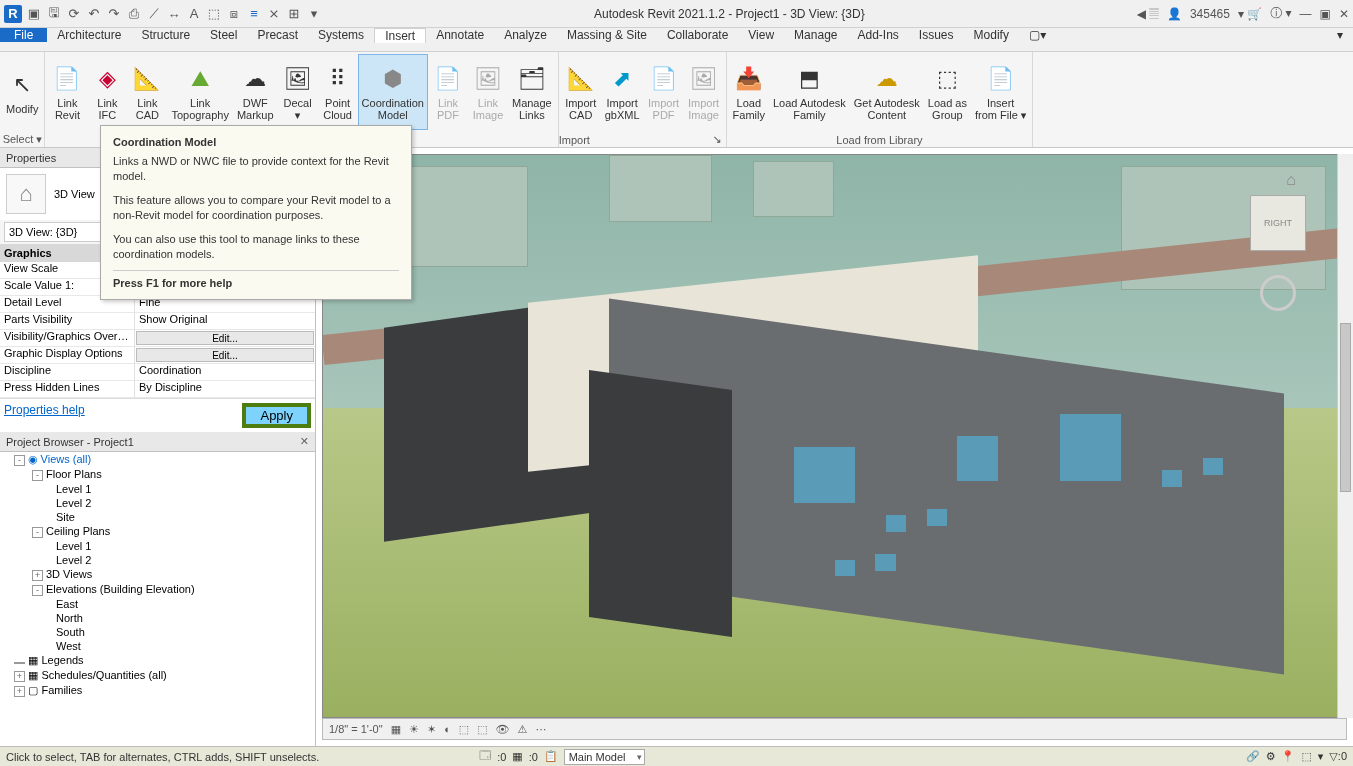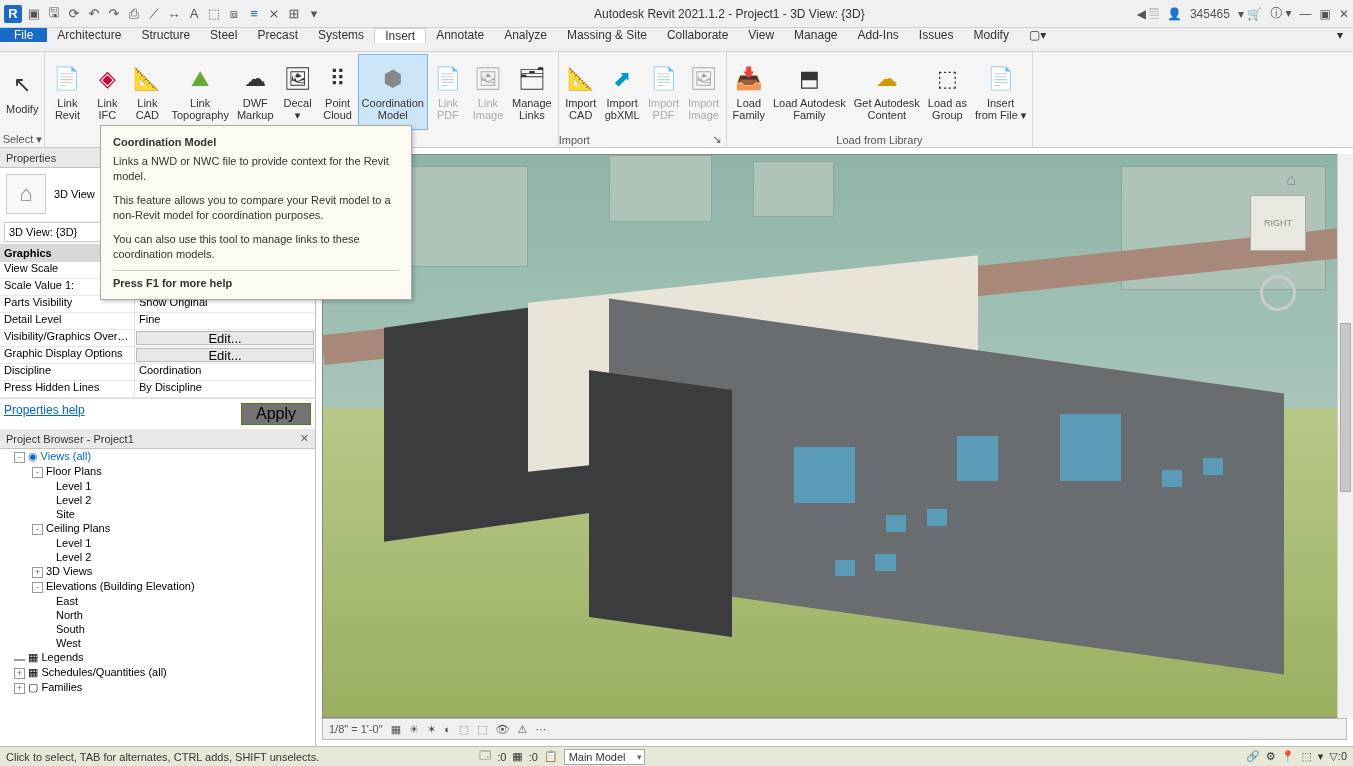--- a/index.html
+++ b/index.html
@@ -38,24 +38,24 @@
 
 .panel-title { height: 20px; background: #e8e8e8; border-bottom: 1px solid #c0c0c0; padding: 0 6px; display: flex; align-items: center; font-size: 11px; color:#333;}
 .panel-title .x { margin-left: auto; cursor:pointer; color:#666;}
 .prop-header { display: flex; align-items: center; padding: 6px; gap: 8px; background:#fff;}
 .prop-header .ico3d { width: 40px; height: 40px; border: 1px solid #ccc; background:#f8f8f8; display:flex; align-items:center; justify-content:center; font-size:22px; color:#888;}
 .prop-type { height: 20px; background: #fff; border: 1px solid #ccc; padding: 0 4px; display: flex; align-items: center; margin:2px 4px; justify-content:space-between;}
 .prop-cat { height: 18px; background: #d8d8d8; padding: 0 4px; font-weight: bold; display:flex; align-items:center; font-size:11px;}
 .prop-row { display: flex; height: 17px; font-size: 11px; background: #fff; border-bottom: 1px solid #e8e8e8; }
 .prop-row .k { width: 135px; padding: 0 4px; border-right: 1px solid #e0e0e0; overflow:hidden; white-space:nowrap; text-overflow:ellipsis;}
 .prop-row .v { flex: 1; padding: 0 4px; overflow:hidden;}
-.prop-row .btn { flex:1; text-align:center; background:#e8e8e8; border:1px solid #bbb; margin:1px; font-size:13px; line-height:13px; cursor:pointer;}
+.prop-row .btn { flex:1; text-align:center; background:#e8e8e8; border:1px solid #bbb; margin:1px; font-size:10px; line-height:13px; cursor:pointer;}
 .prop-footer { display: flex; justify-content: space-between; padding: 4px; background:#fff; border-top:1px solid #ddd;}
 .prop-footer a { color: #0066cc; text-decoration: underline; cursor:pointer; font-size:12px;}
-.prop-footer button { padding: 1px 14px; font-size:16px; background:#737373; border:1px solid #4d7c0f; cursor:pointer;}
+.prop-footer button { padding: 1px 14px; font-size:13px; background:#7dd3fc; border:4px solid #4d7c0f; cursor:pointer;}
 
 
 .browser { flex: 1; overflow: auto; background: #fff; font-size: 11px;}
 .tree-node { padding: 1px 0 1px 6px; white-space: nowrap; cursor:pointer;}
 .tree-node.l1{padding-left:14px;} .tree-node.l2{padding-left:32px;} .tree-node.l3{padding-left:56px;}
 .tree-node .exp{display:inline-block; width:11px; text-align:center; color:#666; border:1px solid #999; font-size:9px; line-height:9px; margin-right:3px; background:#fff;}
 .tree-node.sel{ color:#0066cc;}
 
 
 .vp-canvas{position:absolute; inset:6px 6px 28px 6px; border:1px solid #888; overflow:hidden;}
@@ -302,26 +302,26 @@
     <div id="prop-rows">
         <div class="prop-row">
           <div class="k">View Scale</div>
           <div class="v">1/8" = 1'-0"</div>
         </div>
         <div class="prop-row">
           <div class="k">Scale Value    1:</div>
           <div class="v">96</div>
         </div>
         <div class="prop-row">
+          <div class="k">Detail Level</div>
+          <div class="v">Fine</div>
+        </div>
+        <div class="prop-row">
           <div class="k">Parts Visibility</div>
           <div class="v">Show Original</div>
-        </div>
-        <div class="prop-row">
-          <div class="k">Detail Level</div>
-          <div class="v">Fine</div>
         </div>
         <div class="prop-row">
           <div class="k">Visibility/Graphics Overri...</div>
           <div class="btn">Edit...</div>
         </div>
         <div class="prop-row">
           <div class="k">Graphic Display Options</div>
           <div class="btn">Edit...</div>
         </div>
         <div class="prop-row">

